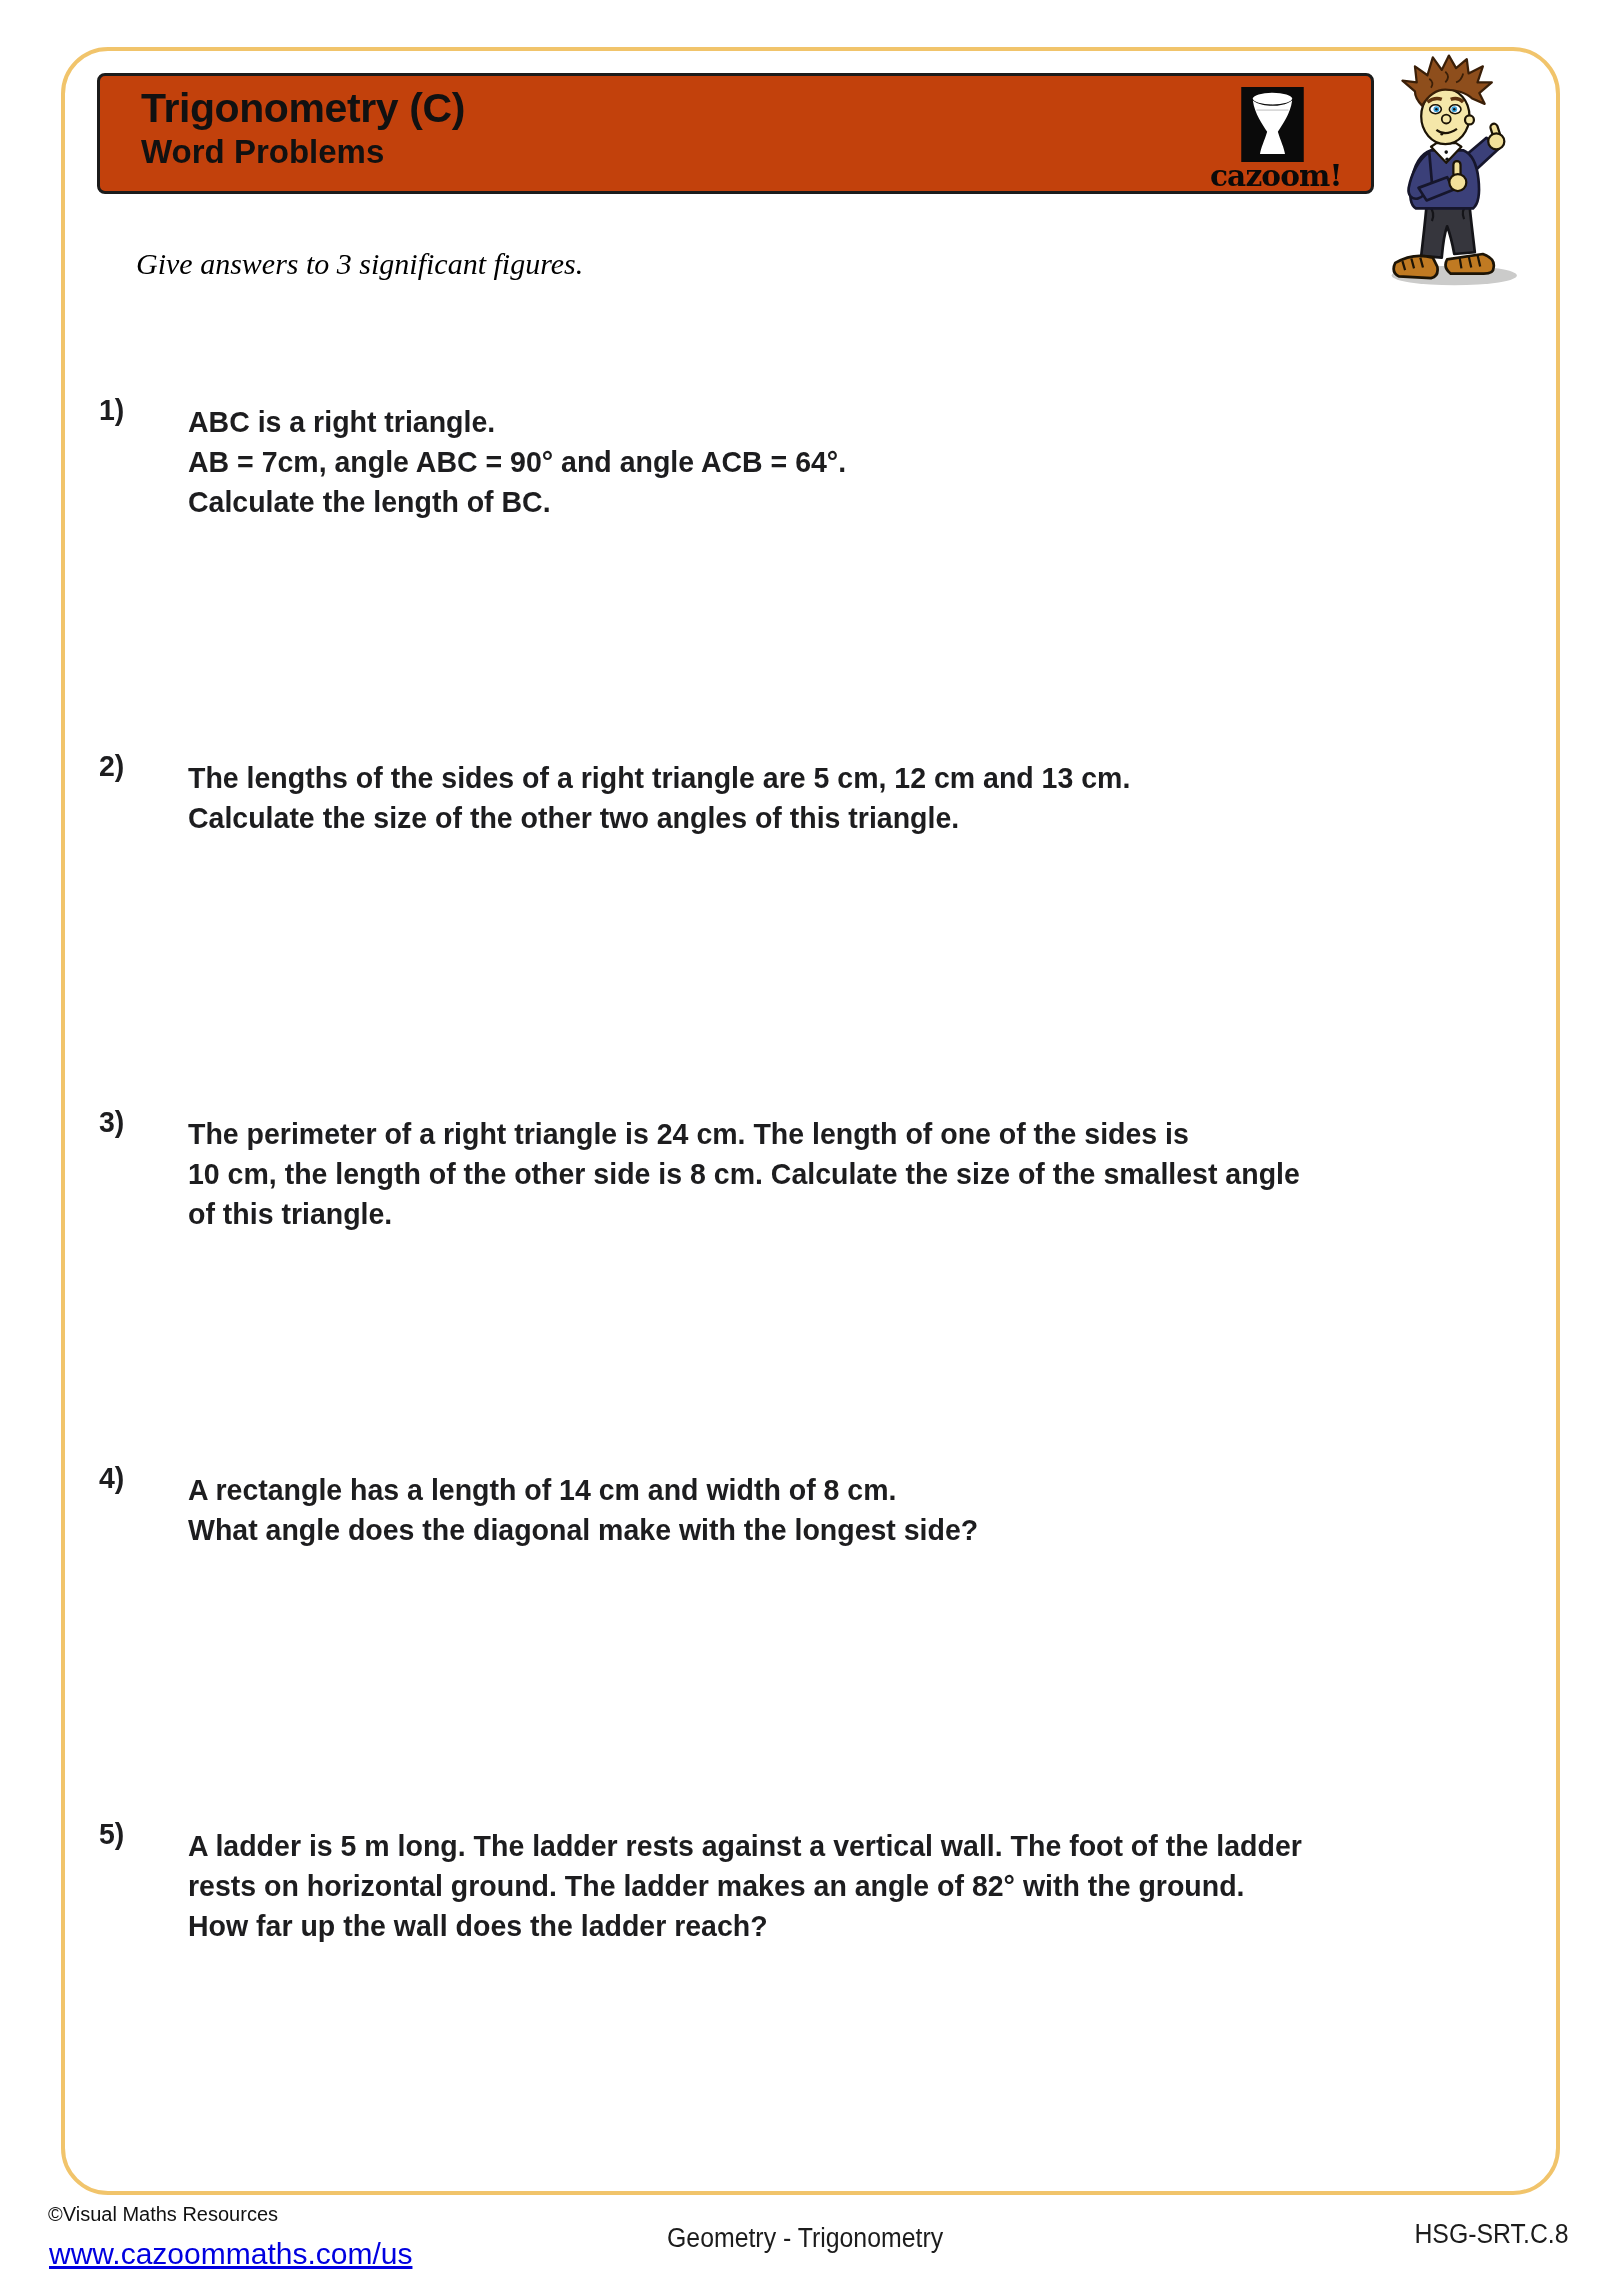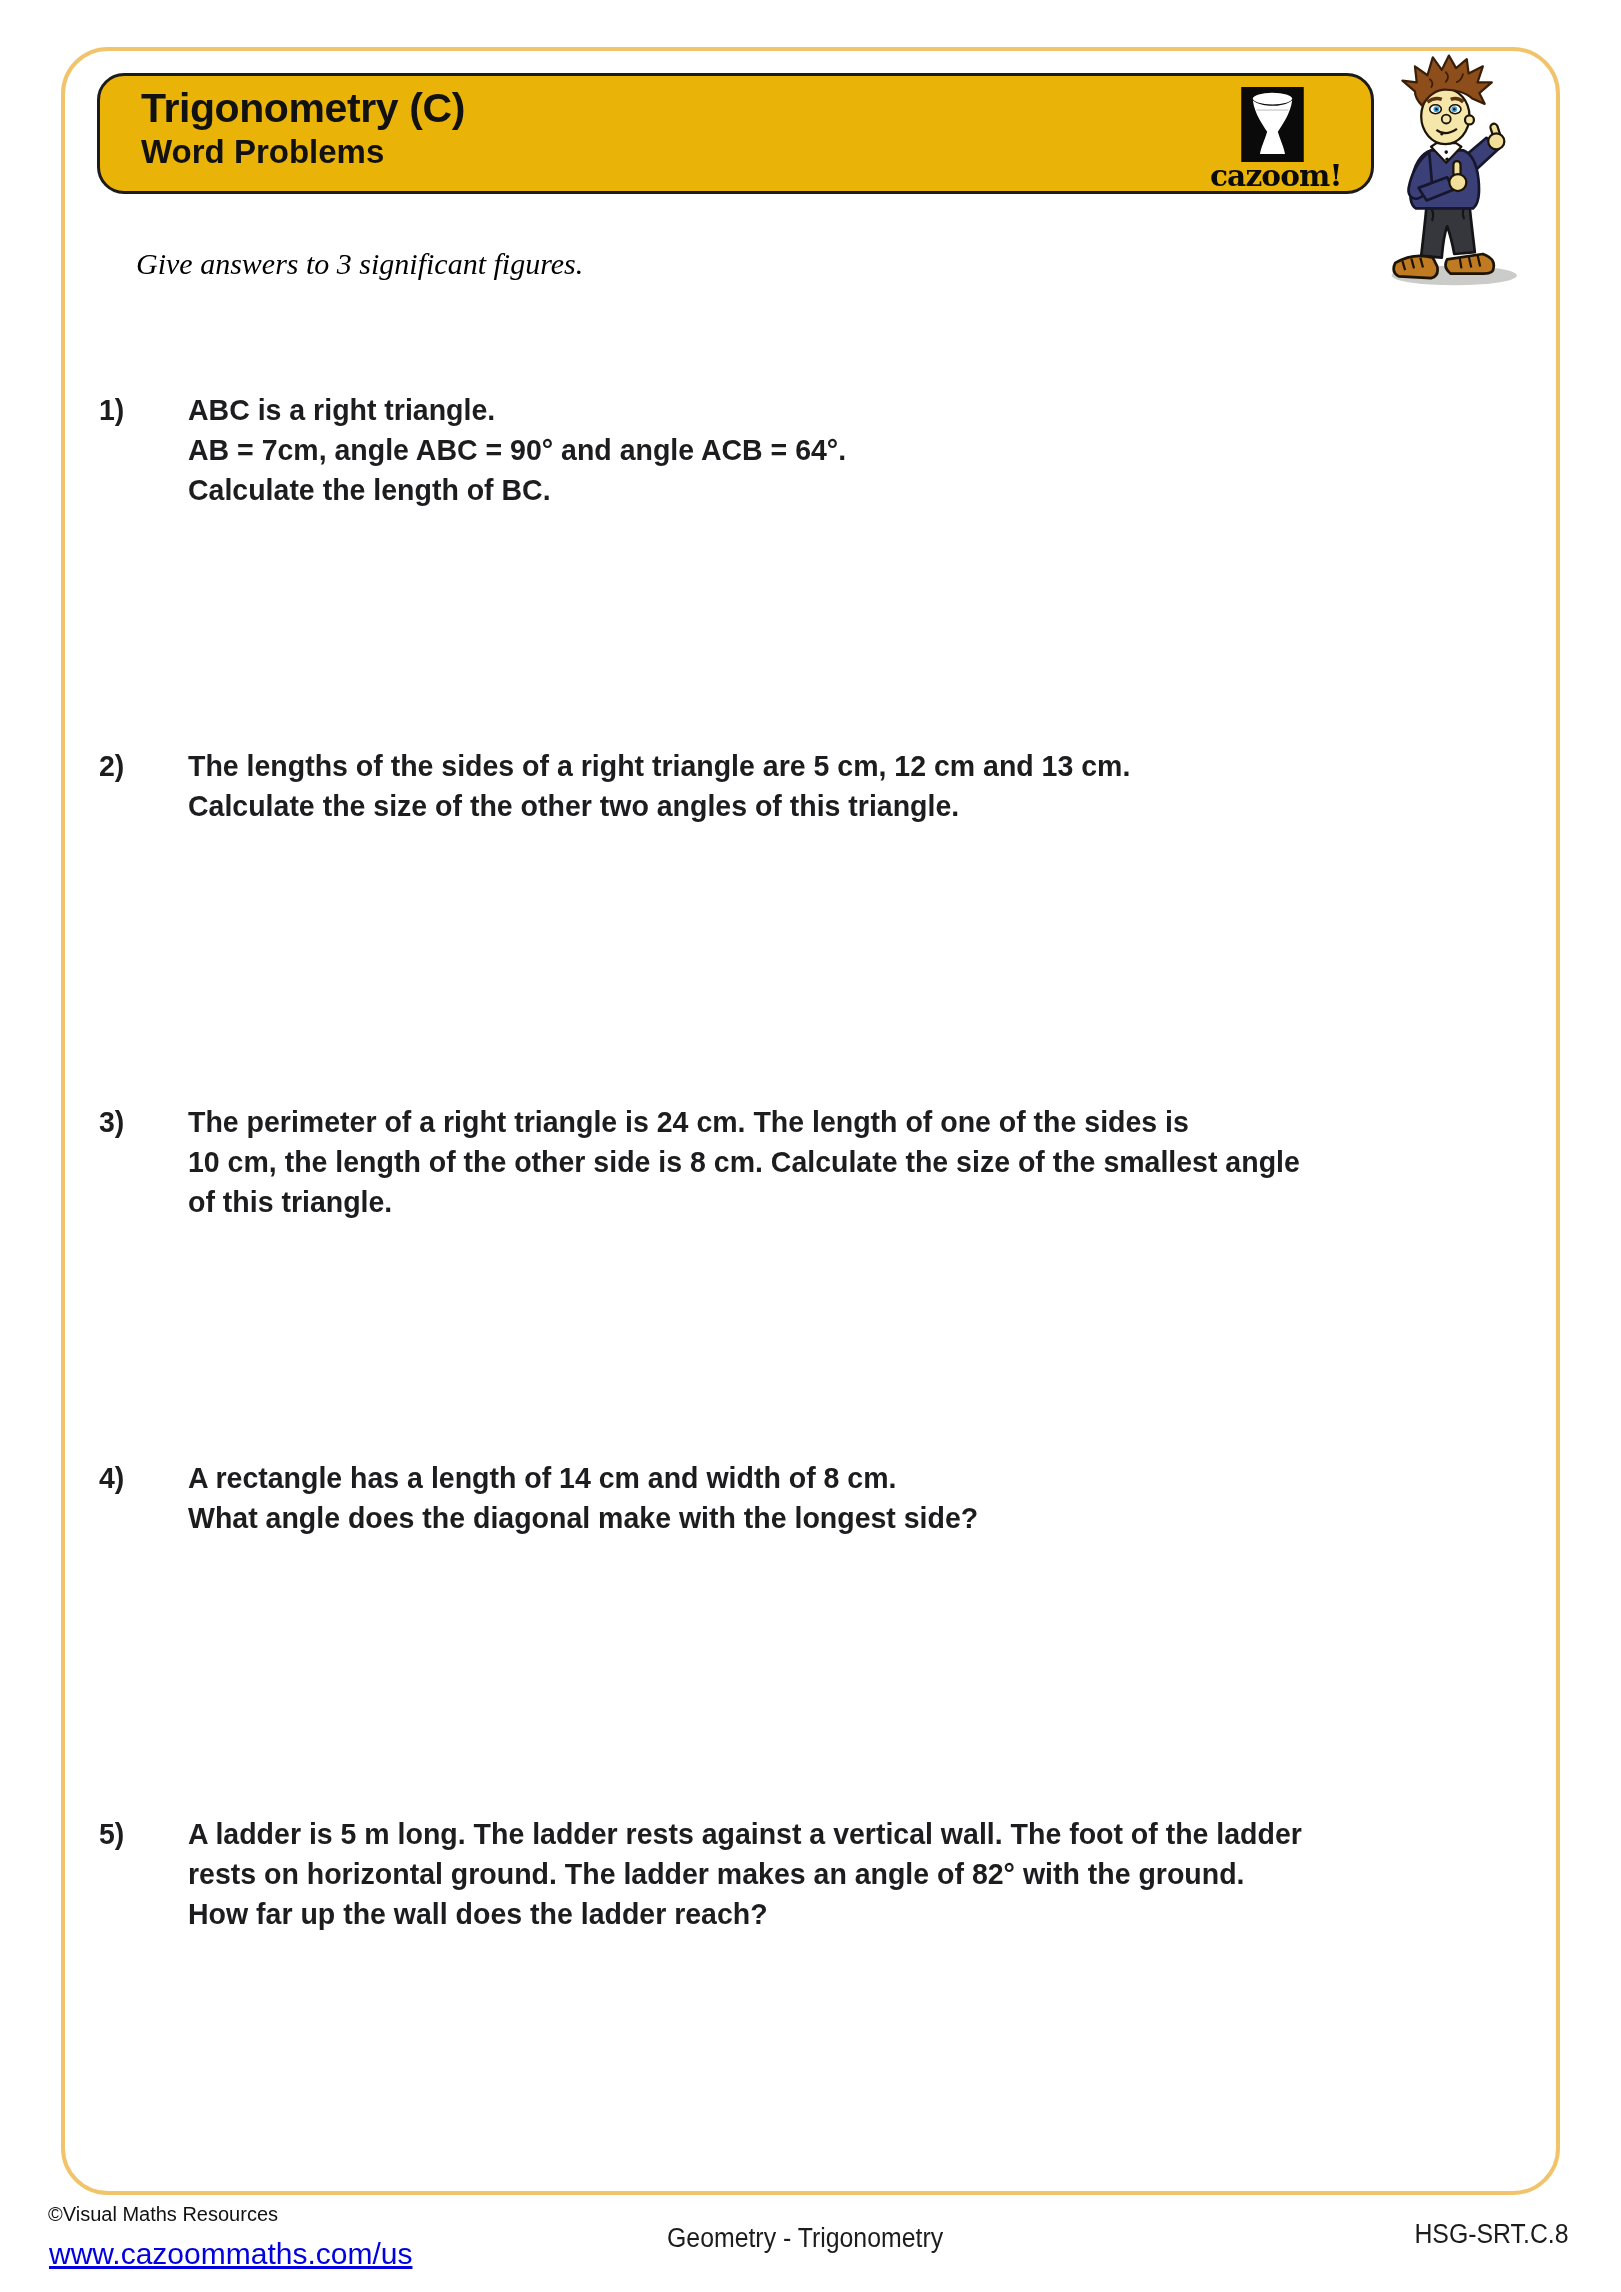--- a/index.html
+++ b/index.html
@@ -5,42 +5,42 @@
   * { margin:0; padding:0; box-sizing:border-box; }
   html,body { width:1622px; height:2293px; background:#ffffff; overflow:hidden;
               font-family:"Liberation Sans", sans-serif; color:#1d1d1f; }
 
   
   .page-border { position:absolute; left:61px; top:47px; width:1499px; height:2148px;
                  border:4.5px solid #F1C46B; border-radius:47px; background:transparent; }
 
   
   .header-box { position:absolute; left:97px; top:73px; width:1277px; height:121px;
-                background:#eab308; border:3.6px solid #1b1b1b; border-radius:27px; }
+                background:#c2410c; border:3.6px solid #1b1b1b; border-radius:8px; }
   .hb-title { position:absolute; left:41px; top:9px; font-size:41px; font-weight:bold;
               letter-spacing:-0.4px; color:#111; }
   .hb-subtitle { position:absolute; left:41px; top:57px; font-size:33px; font-weight:bold;
                  color:#111; }
 
   .logo { position:absolute; right:36px; top:10.7px; width:125px; text-align:center;margin-left:20px; }
   .logo svg { display:block; margin:0 auto; }
   .logo-word { font-family:"DejaVu Serif", serif; font-weight:bold; font-size:29.6px;
                letter-spacing:-0.9px; color:#0a0a0a; margin-top:-3.6px; }
 
   
   .mascot { position:absolute; left:1388px; top:52px; width:154px; height:236px; }
 
   .instruction { position:absolute; left:136px; top:247px;
                  font-family:"Liberation Serif", serif; font-style:italic;
                  font-size:30px; color:#000000; }
 
   .question { position:absolute; left:0; width:1622px; }
   .qnum { position:absolute; left:99px; top:0; font-size:30px; font-weight:bold;
           line-height:40px; transform:scaleX(0.95); transform-origin:left top; }
-  .qtext { position:absolute; left:188px; top:0; width:1397px; }
+  .qtext { position:absolute; left:188px; top:12px; width:1397px; }
   .qline { font-size:30px; font-weight:bold; line-height:40px; white-space:nowrap;
            transform:scaleX(0.95); transform-origin:left top; }
   .q1 { top:390px; } .q2 { top:746px; } .q3 { top:1102px; }
   .q4 { top:1458px; } .q5 { top:1814px; }
 
   
   .f-copyright { position:absolute; left:48px; top:2203px; font-size:20px; color:#111; }
   .f-link { position:absolute; left:49px; top:2237px; font-size:30px; color:#0000E0;
             text-decoration:underline; cursor:pointer; }
   .f-center { position:absolute; left:667px; top:2223px; font-size:27px; color:#1c1c1c;

